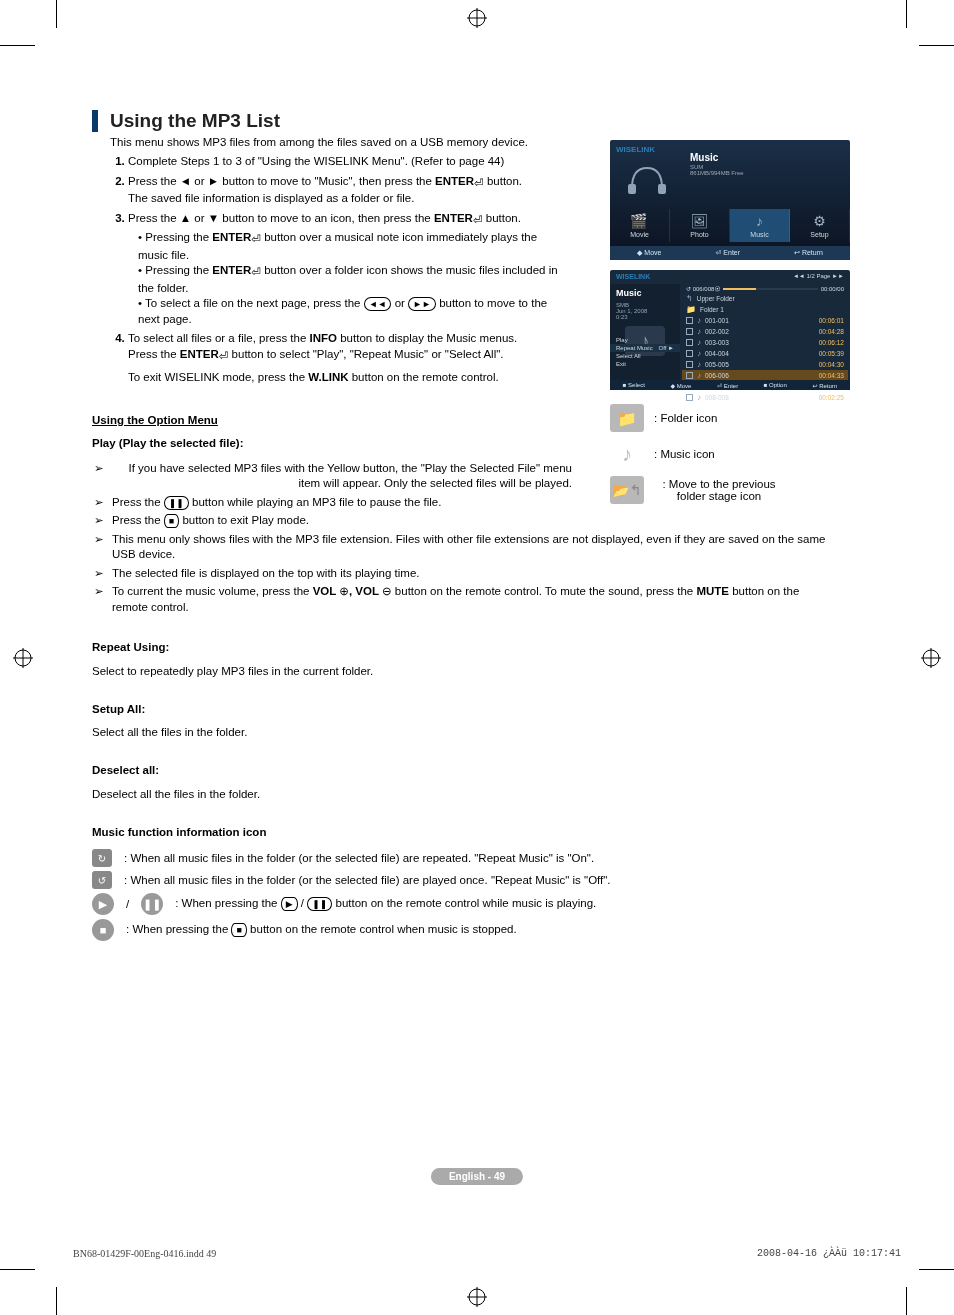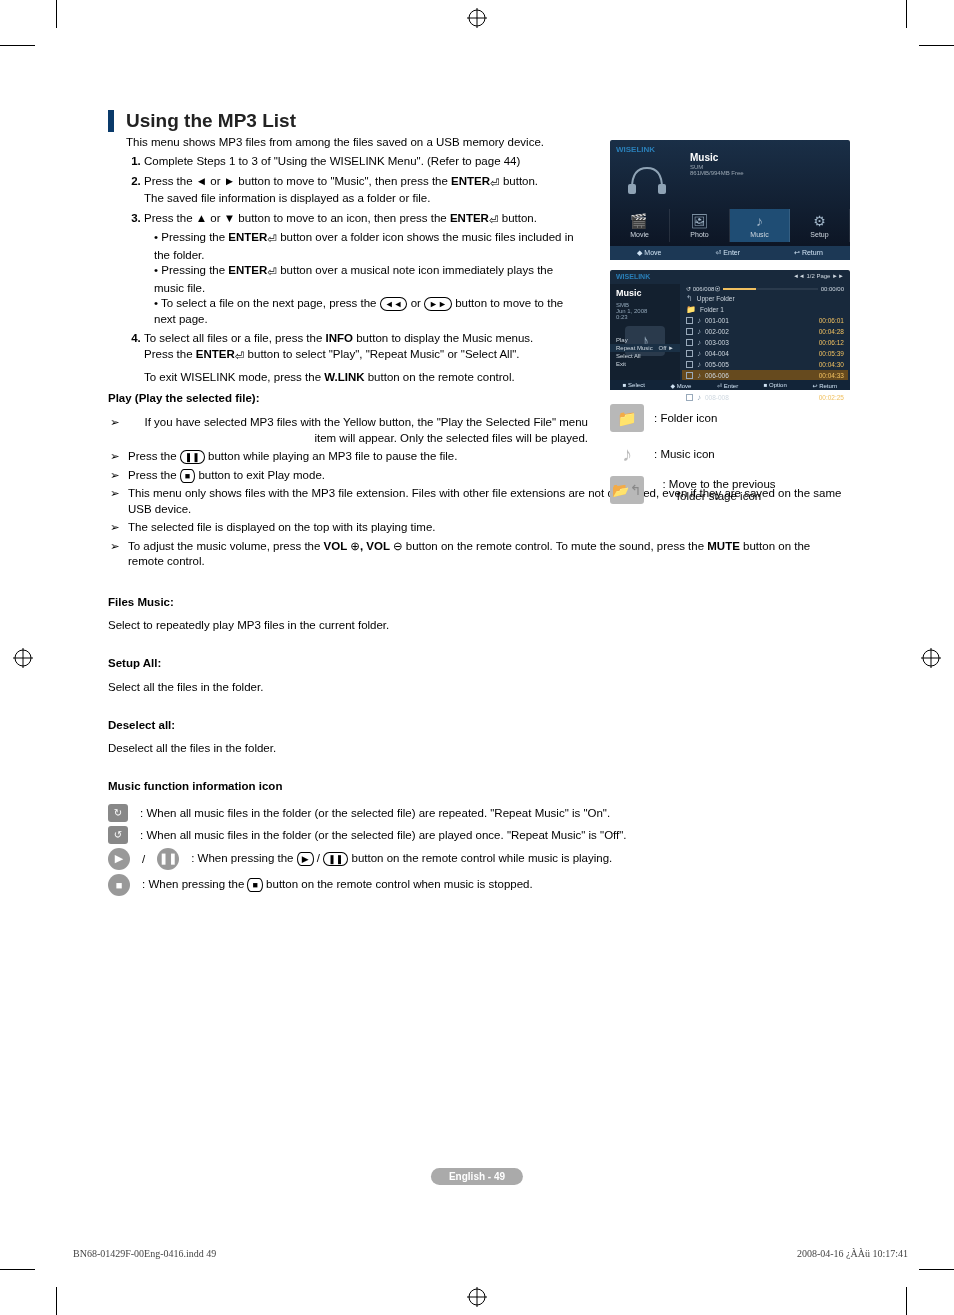--- a/index.html
+++ b/index.html
@@ -13,21 +13,21 @@
     position: relative;
     font-size: 11.5px;
   }
   .print-mark { position:absolute; width:20px; height:20px; }
   .print-mark svg { width:100%; height:100%; }
   .crop-h { position:absolute; background:#000; height:1px; }
   .crop-v { position:absolute; background:#000; width:1px; }
 
   .page-content {
     position: absolute;
-    left: 108px;
+    left: 92px;
     top: 110px;
     width: 740px;
   }
   .title-bar {
     border-left: 6px solid #0a3a6a;
     padding-left: 12px;
     margin-bottom: 4px;
   }
   .title-bar h1 {
     margin:0;
@@ -71,21 +71,21 @@
   .mf-circle {
     width:22px; height:22px; border-radius:50%; background:#999;
     display:flex; align-items:center; justify-content:center; color:#fff; font-size:11px;
   }
   .page-pill {
     position:absolute; left:50%; transform:translateX(-50%); bottom:130px;
     background:#aaa; color:#fff; border-radius:12px; padding:3px 18px;
     font-size:10px; font-weight:bold;
   }
   .footer-left { position:absolute; left:73px; bottom:56px; font-size:10px; color:#444; font-family:"Times New Roman",serif; }
-  .footer-right { position:absolute; right:46px; bottom:56px; font-size:10px; color:#444; font-family:Liberation Serif, serif; }
+  .footer-right { position:absolute; right:53px; bottom:56px; font-size:10px; color:#444; font-family:Liberation Mono, monospace; }
 
   
   .right-stack { position:absolute; left:610px; top:140px; width:240px; }
   .panel1 {
     width:240px; height:120px; background:linear-gradient(#1a2f47,#0b1220); border-radius:2px;
     color:#cfd8e0; font-size:7px; position:relative; margin-bottom:10px;
   }
   .panel1 .wiselink{position:absolute;top:5px;left:6px;font-weight:bold;color:#2a7fb8;font-size:8px;}
   .panel1 .music-lbl{position:absolute;top:12px;left:80px;color:#fff;font-size:10px;font-weight:bold;}
   .panel1 .storage{position:absolute;top:24px;left:80px;font-size:6px;color:#9aa6b2;}
@@ -163,45 +163,46 @@
   <div class="left-col">
   <ol class="steps">
     <li><span>Complete Steps 1 to 3 of "Using the WISELINK Menu". (Refer to page 44)</span></li>
     <li>
       <span>Press the ◄ or ► button to move to "Music", then press the </span><b>ENTER</b><span class="enter-icon">⏎</span><span> button.</span><br>
       <span>The saved file information is displayed as a folder or file.</span>
     </li>
     <li>
       <span>Press the ▲ or ▼ button to move to an icon, then press the </span><b>ENTER</b><span class="enter-icon">⏎</span><span> button.</span>
       <ul class="sub-bullets">
+        <li><span>Pressing the </span><b>ENTER</b><span class="enter-icon">⏎</span><span> button over a musical note icon immediately plays the music file.</span></li>
         <li><span>Pressing the </span><b>ENTER</b><span class="enter-icon">⏎</span><span> button over a folder icon shows the music files included in the folder.</span></li>
-        <li><span>Pressing the </span><b>ENTER</b><span class="enter-icon">⏎</span><span> button over a musical note icon immediately plays the music file.</span></li>
         <li><span>To select a file on the next page, press the  </span><span class="fwd-icon">◄◄</span><span>  or  </span><span class="fwd-icon">►►</span><span>  button to move to the next page.</span></li>
       </ul>
     </li>
     <li>
       <span>To select all files or a file, press the </span><b>INFO</b><span> button to display the Music menus.</span><br>
       <span>Press the </span><b>ENTER</b><span class="enter-icon">⏎</span><span> button to select "Play", "Repeat Music" or "Select All".</span>
       <div style="margin-top:6px;"><span>To exit WISELINK mode, press the </span><b>W.LINK</b><span> button on the remote control.</span></div>
     </li>
   </ol>
   </div>
 
+  <p class="option-heading">Using the Option Menu</p>
   <p class="option-sub">Play (Play the selected file):</p>
 
   <ul class="notes">
     <li style="width:460px;text-align:right;"><span>If you have selected MP3 files with the Yellow button, the "Play the Selected File" menu item will appear. Only the selected files will be played.</span></li>
     <li><span>Press the  </span><span class="fwd-icon">❚❚</span><span>  button while playing an MP3 file to pause the file.</span></li>
     <li><span>Press the  </span><span class="fwd-icon">■</span><span>  button to exit Play mode.</span></li>
     <li><span>This menu only shows files with the MP3 file extension. Files with other file extensions are not displayed, even if they are saved on the same USB device.</span></li>
     <li><span>The selected file is displayed on the top with its playing time.</span></li>
-    <li><span>To adjust the music volume, press the </span><b>VOL </b><span>⊕</span><b>, VOL </b><span>⊖</span><span> button on the remote control. To mute the sound, press the </span><b>MUTE</b><span> button on the remote control.</span></li>
+    <li><span>To current the music volume, press the </span><b>VOL </b><span>⊕</span><b>, VOL </b><span>⊖</span><span> button on the remote control. To mute the sound, press the </span><b>MUTE</b><span> button on the remote control.</span></li>
   </ul>
 
-  <p class="option-sub" style="margin-top:26px;">Files Music:</p>
+  <p class="option-sub" style="margin-top:26px;">Repeat Using:</p>
   <p class="plain">Select to repeatedly play MP3 files in the current folder.</p>
 
   <p class="option-sub" style="margin-top:26px;">Setup All:</p>
   <p class="plain">Select all the files in the folder.</p>
 
   <p class="option-sub" style="margin-top:26px;">Deselect all:</p>
   <p class="plain">Deselect all the files in the folder.</p>
 
   <p class="option-sub" style="margin-top:26px;">Music function information icon</p>
 

